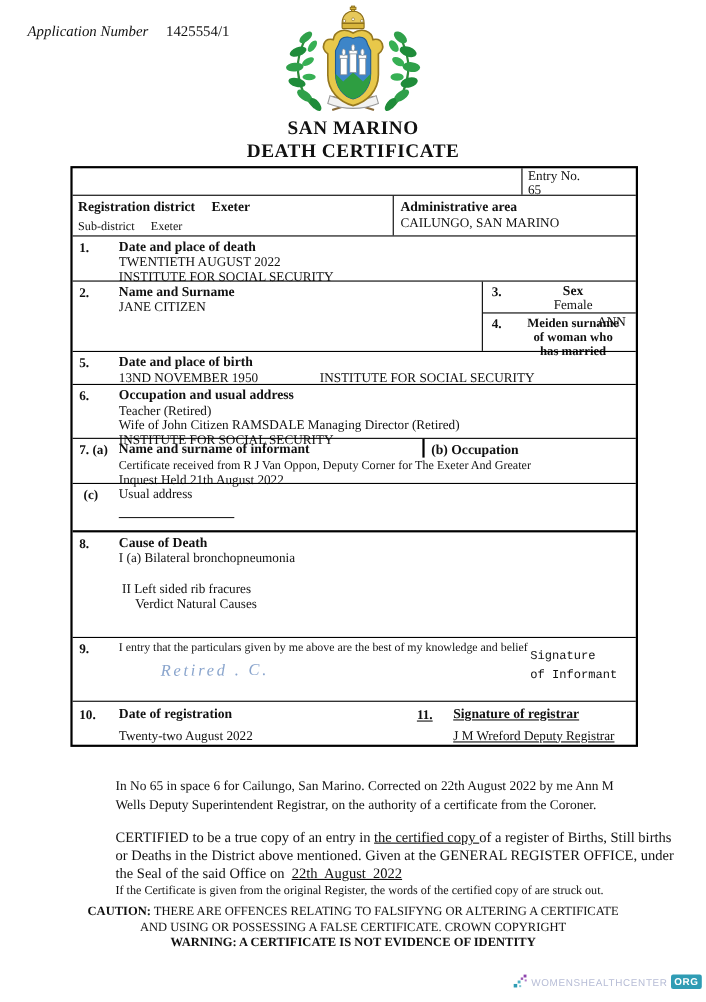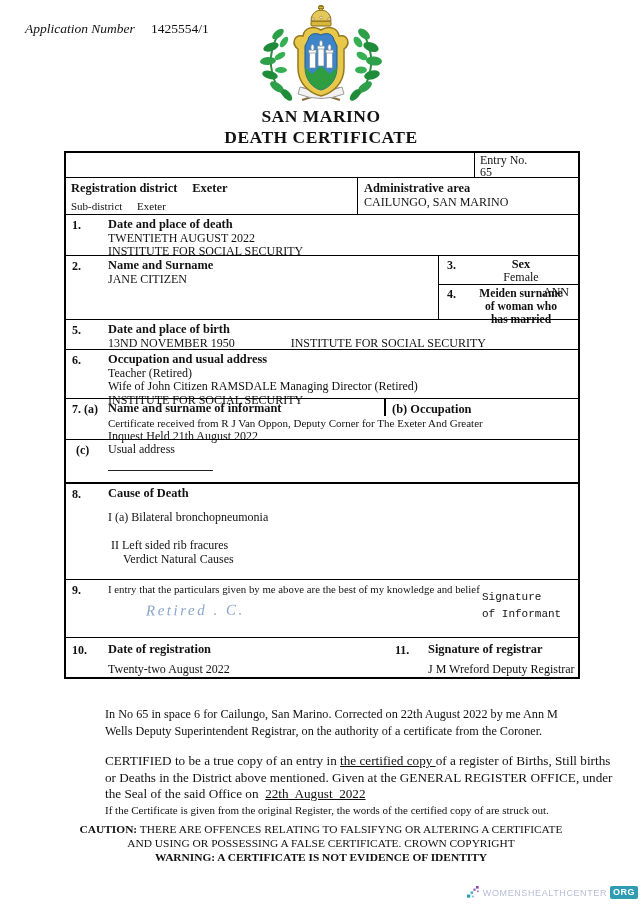--- a/index.html
+++ b/index.html
@@ -55,35 +55,35 @@
   .r6 { height:49px; }
   .r7 { height:41px; }
   .r7 .bdiv { position:absolute; left:318px; top:0; width:1.6px; height:17px; background:#000; }
   .r7 .blabel { position:absolute; left:326px; top:3px; }
   .r7 .line1 { font-size:11px; margin-top:1px; }
   .r7c { height:43px; }
   .r7c .num { padding-left:10px; }
   .uline { width:105px; border-bottom:1.2px solid #222; margin-top:13px; }
 
   .r8 { height:97px; }
-  .r8 .c1 { margin-top:10px; }
+  .r8 .c1 { }
   .r8 .c2 { margin-top:15px; margin-left:3px; }
   .r8 .c3 { margin-left:15px; }
 
   .r9 { height:58px; }
   .r9 .stmt { font-size:10.8px; }
   .r9 .script { margin:7px 0 0 38px; font-style:italic; font-size:15px;
     letter-spacing:2.5px; color:#8aa5cd; transform:rotate(-.5deg); width:max-content; }
   .r9 .siglab { position:absolute; left:416px; top:9px; font-size:11px; line-height:16.5px;font-family:Liberation Mono, monospace; }
 
   .r1011 { height:40px; display:flex; }
   .r1011 .num { padding-top:5px; }
   .r1011 .cnt { padding-top:5px; }
   .r1011 .valrow { margin-top:6px; font-size:12px; }
-  .g11 { position:absolute; left:323px; top:0; display:flex; }
+  .g11 { position:absolute; left:307px; top:0; display:flex;text-decoration:underline; }
   .g11 .num { flex:0 0 39px; width:39px; }
 
   
   .note1 { position:absolute; left:105px; top:706px; font-size:12.2px; line-height:16.5px; white-space:nowrap; }
   .certified { position:absolute; left:105px; top:753px; font-size:13.2px; line-height:16.6px; white-space:nowrap; }
   .certified .u, .regnote-u { text-decoration:underline; }
   .pre { white-space:pre; }
   .regnote { position:absolute; left:105px; top:804px; font-size:11px; white-space:nowrap; }
   .caution { position:absolute; left:0; top:822px; width:100%; text-align:center; font-size:11.4px; line-height:14.2px; }
   .caution .b { font-weight:bold; }

